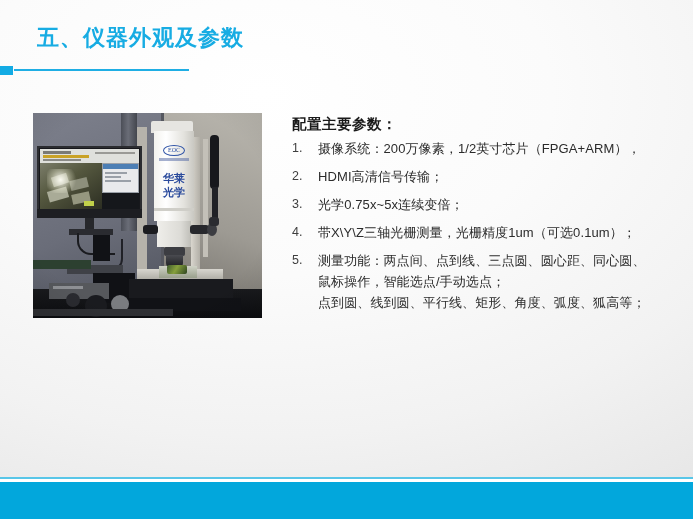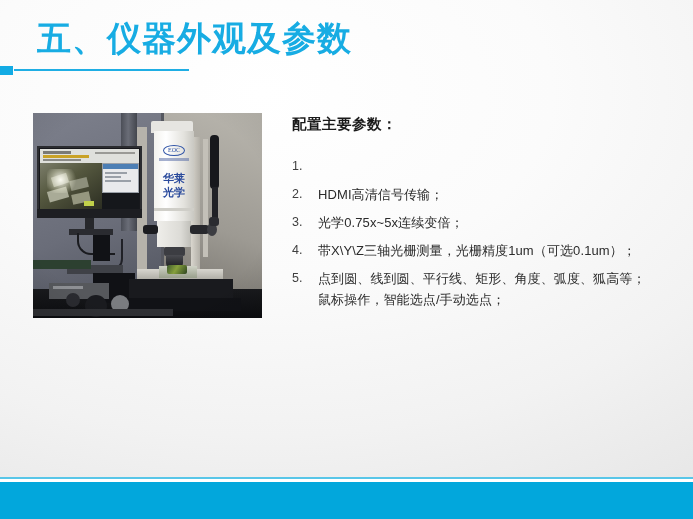--- a/index.html
+++ b/index.html
@@ -28,21 +28,21 @@
     position: absolute;
     left: 0;
     top: 18px;
     width: 100%;
     height: 60px;
   }
   #page-title {
     position: absolute;
     left: 37px;
     top: 0px;
-    font-size: 34px;
+    font-size: 22px;
     font-weight: bold;
     letter-spacing: 1px;
     color: #17ACE3;
     line-height: 40px;
     white-space: nowrap;
   }
   #title-rule {
     position: absolute;
     left: 0;
     top: 46px;
@@ -169,21 +169,21 @@
     left: 292px;
     top: 113px;
     width: 386px;
   }
   #params-heading {
     font-size: 14.5px;
     font-weight: bold;
     color: #1a1a1a;
     line-height: 22px;
     letter-spacing: .5px;
-    margin-bottom: 21px;
+    margin-bottom: 3px;
   }
   .param-item {
     display: flex;
     align-items: flex-start;
     margin-bottom: 7px;
   }
   .param-num {
     flex: 0 0 26px;
     font-size: 12.5px;
     color: #3f3f3f;
@@ -316,20 +316,21 @@
 
     <div class="ph photo-vig"></div>
   </div>
 
   <div id="params">
     <div id="params-heading">配置主要参数：</div>
     <div id="params-list">
         <div class="param-item">
           <div class="param-num">1.</div>
           <div class="param-text">
+            <span class="ln">摄像系统：200万像素，1/2英寸芯片（FPGA+ARM），</span>
           </div>
         </div>
         <div class="param-item">
           <div class="param-num">2.</div>
           <div class="param-text">
             <span class="ln">HDMI高清信号传输；</span>
           </div>
         </div>
         <div class="param-item">
           <div class="param-num">3.</div>
@@ -339,22 +340,23 @@
         </div>
         <div class="param-item">
           <div class="param-num">4.</div>
           <div class="param-text">
             <span class="ln">带X\Y\Z三轴光栅测量，光栅精度1um（可选0.1um）；</span>
           </div>
         </div>
         <div class="param-item">
           <div class="param-num">5.</div>
           <div class="param-text">
+            <span class="ln">测量功能：两点间、点到线、三点圆、圆心距、同心圆、</span>
+            <span class="ln">鼠标操作，智能选点/手动选点；</span>
             <span class="ln">点到圆、线到圆、平行线、矩形、角度、弧度、狐高等；</span>
-            <span class="ln">鼠标操作，智能选点/手动选点；</span>
           </div>
         </div>
       </div>
   </div>
 
   <div id="bottom-thin"></div>
   <div id="bottom-gap"></div>
   <div id="bottom-band"></div>
 
 </div>

